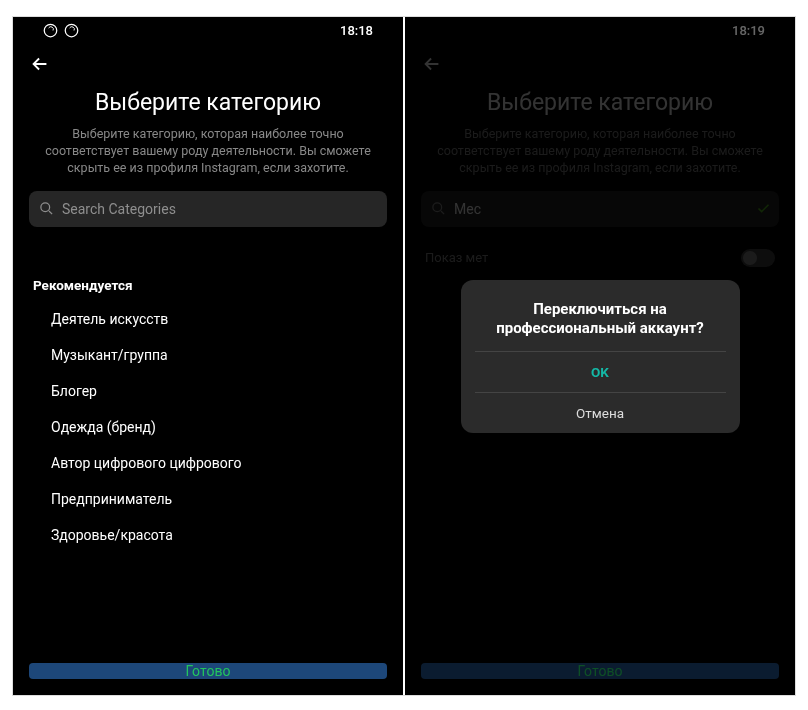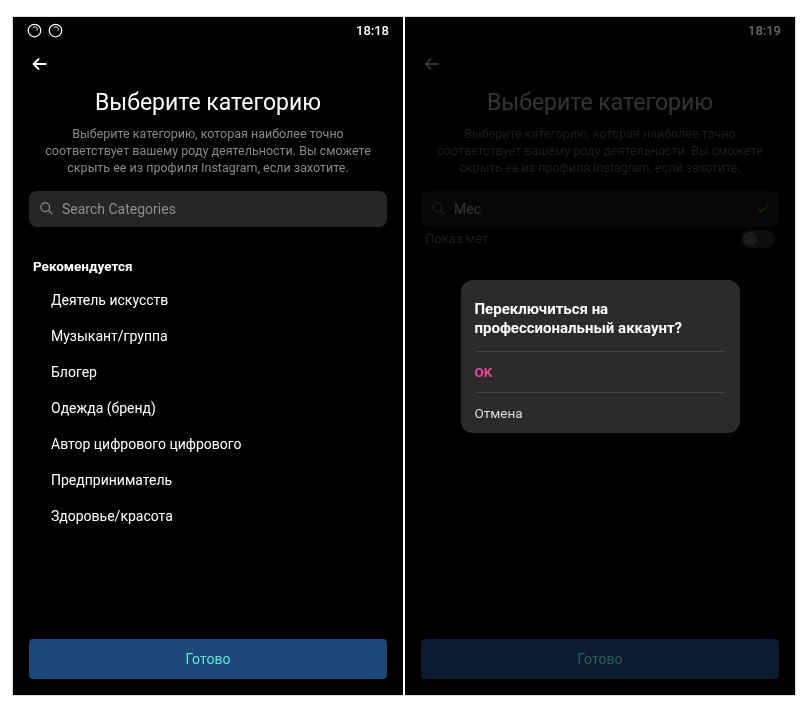--- a/index.html
+++ b/index.html
@@ -1,43 +1,43 @@
 <!DOCTYPE html>
 <html><head>
 <meta charset="utf-8">
 <style>
   * { margin: 0; padding: 0; box-sizing: border-box; font-family: -apple-system, BlinkMacSystemFont, "Segoe UI", Roboto, Helvetica, Arial, sans-serif; }
   body { background: #fff; display: flex; justify-content: center; padding: 16px; }
   .wrapper { display: flex; gap: 2px; border: 1px solid #ddd; }
   .phone { width: 390px; height: 678px; background: #000; color: #fff; display: flex; flex-direction: column; position: relative; overflow: hidden; }
-  .status-bar { height: 26px; display: flex; align-items: center; justify-content: space-between; padding: 0 14px; font-size: 13px; font-weight: 500; }
+  .status-bar { height: 26px; display: flex; align-items: center; justify-content: space-between; padding: 0 30px; font-size: 13px; font-weight: 500; }
   .status-icons { display: flex; gap: 6px; align-items: center; }
   .status-icons svg { width: 15px; height: 15px; }
   .back-row { padding: 10px 16px 4px; }
   .back-arrow { width: 22px; height: 22px; cursor: pointer; }
   .title { font-size: 23px; font-weight: 400; text-align: center; margin: 6px 16px 10px; }
   .subtitle { font-size: 12.5px; color: #888; text-align: center; padding: 0 22px; line-height: 1.35; margin-bottom: 14px; }
-  .search-box { margin: 0 16px 3px; background: #262626; border-radius: 8px; height: 36px; display: flex; align-items: center; padding: 0 10px; gap: 8px; position: relative; }
+  .search-box { margin: 0 16px 22px; background: #262626; border-radius: 8px; height: 36px; display: flex; align-items: center; padding: 0 10px; gap: 8px; position: relative; }
   .search-box svg { width: 15px; height: 15px; flex-shrink: 0; }
   .search-box input { flex: 1; background: transparent; border: none; color: #fff; font-size: 14px; outline: none; }
   .search-box input::placeholder { color: #8e8e8e; }
   .check-icon { width: 22px; height: 22px; position: absolute; right: 8px; }
   .section-heading { font-size: 13.5px; font-weight: 700; padding: 0 20px 8px; margin-top: 28px; }
   .category-list { flex: 1; overflow-y: auto; padding-left: 38px; }
   .category-item { font-size: 14px; padding: 10px 0; cursor: pointer; }
   .toggle-row { display: flex; align-items: center; justify-content: space-between; padding: 0 20px; color: #888; font-size: 13px; }
   .toggle { width: 34px; height: 18px; background: #444; border-radius: 10px; position: relative; cursor: pointer; }
   .toggle::after { content: ""; position: absolute; width: 14px; height: 14px; background: #888; border-radius: 50%; top: 2px; left: 2px; }
-  .done-btn { margin: 10px 16px 16px; background: #1d4779; color: #5eead4; text-align: center; padding: 12px; font-size: 14px; border-radius: 4px; cursor: pointer; }
+  .done-btn { margin: 10px 16px 16px; background: #1d4779; color: #22c55e; text-align: center; font-size: 14px; border-radius: 4px; cursor: pointer; }
   .dialog-overlay { position: absolute; inset: 0; background: rgba(0,0,0,0.6); display: flex; align-items: center; justify-content: center; }
-  .dialog { width: 279px; background: #2b2b2b; border-radius: 12px; padding: 20px 14px 0; text-align: left; }
+  .dialog { width: 279px; background: #2b2b2b; border-radius: 12px; padding: 20px 14px 0; text-align: center; }
   .dialog-title { font-size: 15px; font-weight: 700; line-height: 1.3; margin-bottom: 12px; }
   .dialog-body { font-size: 11.5px; color: #bbb; line-height: 1.5; margin-bottom: 14px; padding: 0 4px; }
   .dialog-btn { padding: 12px 0; font-size: 13.5px; border-top: 1px solid #444; cursor: pointer; }
-  .dialog-btn.primary { color: #ec4899; font-weight: 700; }
+  .dialog-btn.primary { color: #14b8a6; font-weight: 700; }
   .dialog-btn.secondary { color: #ddd; }
   .dimmed .title, .dimmed .subtitle, .dimmed .back-arrow, .dimmed .search-box, .dimmed .toggle-row { opacity: 0.5; }
   .spacer { flex: 1; }
 </style>
 </head>
 <body>
 
 <div class="wrapper">
 
   <div class="phone">

